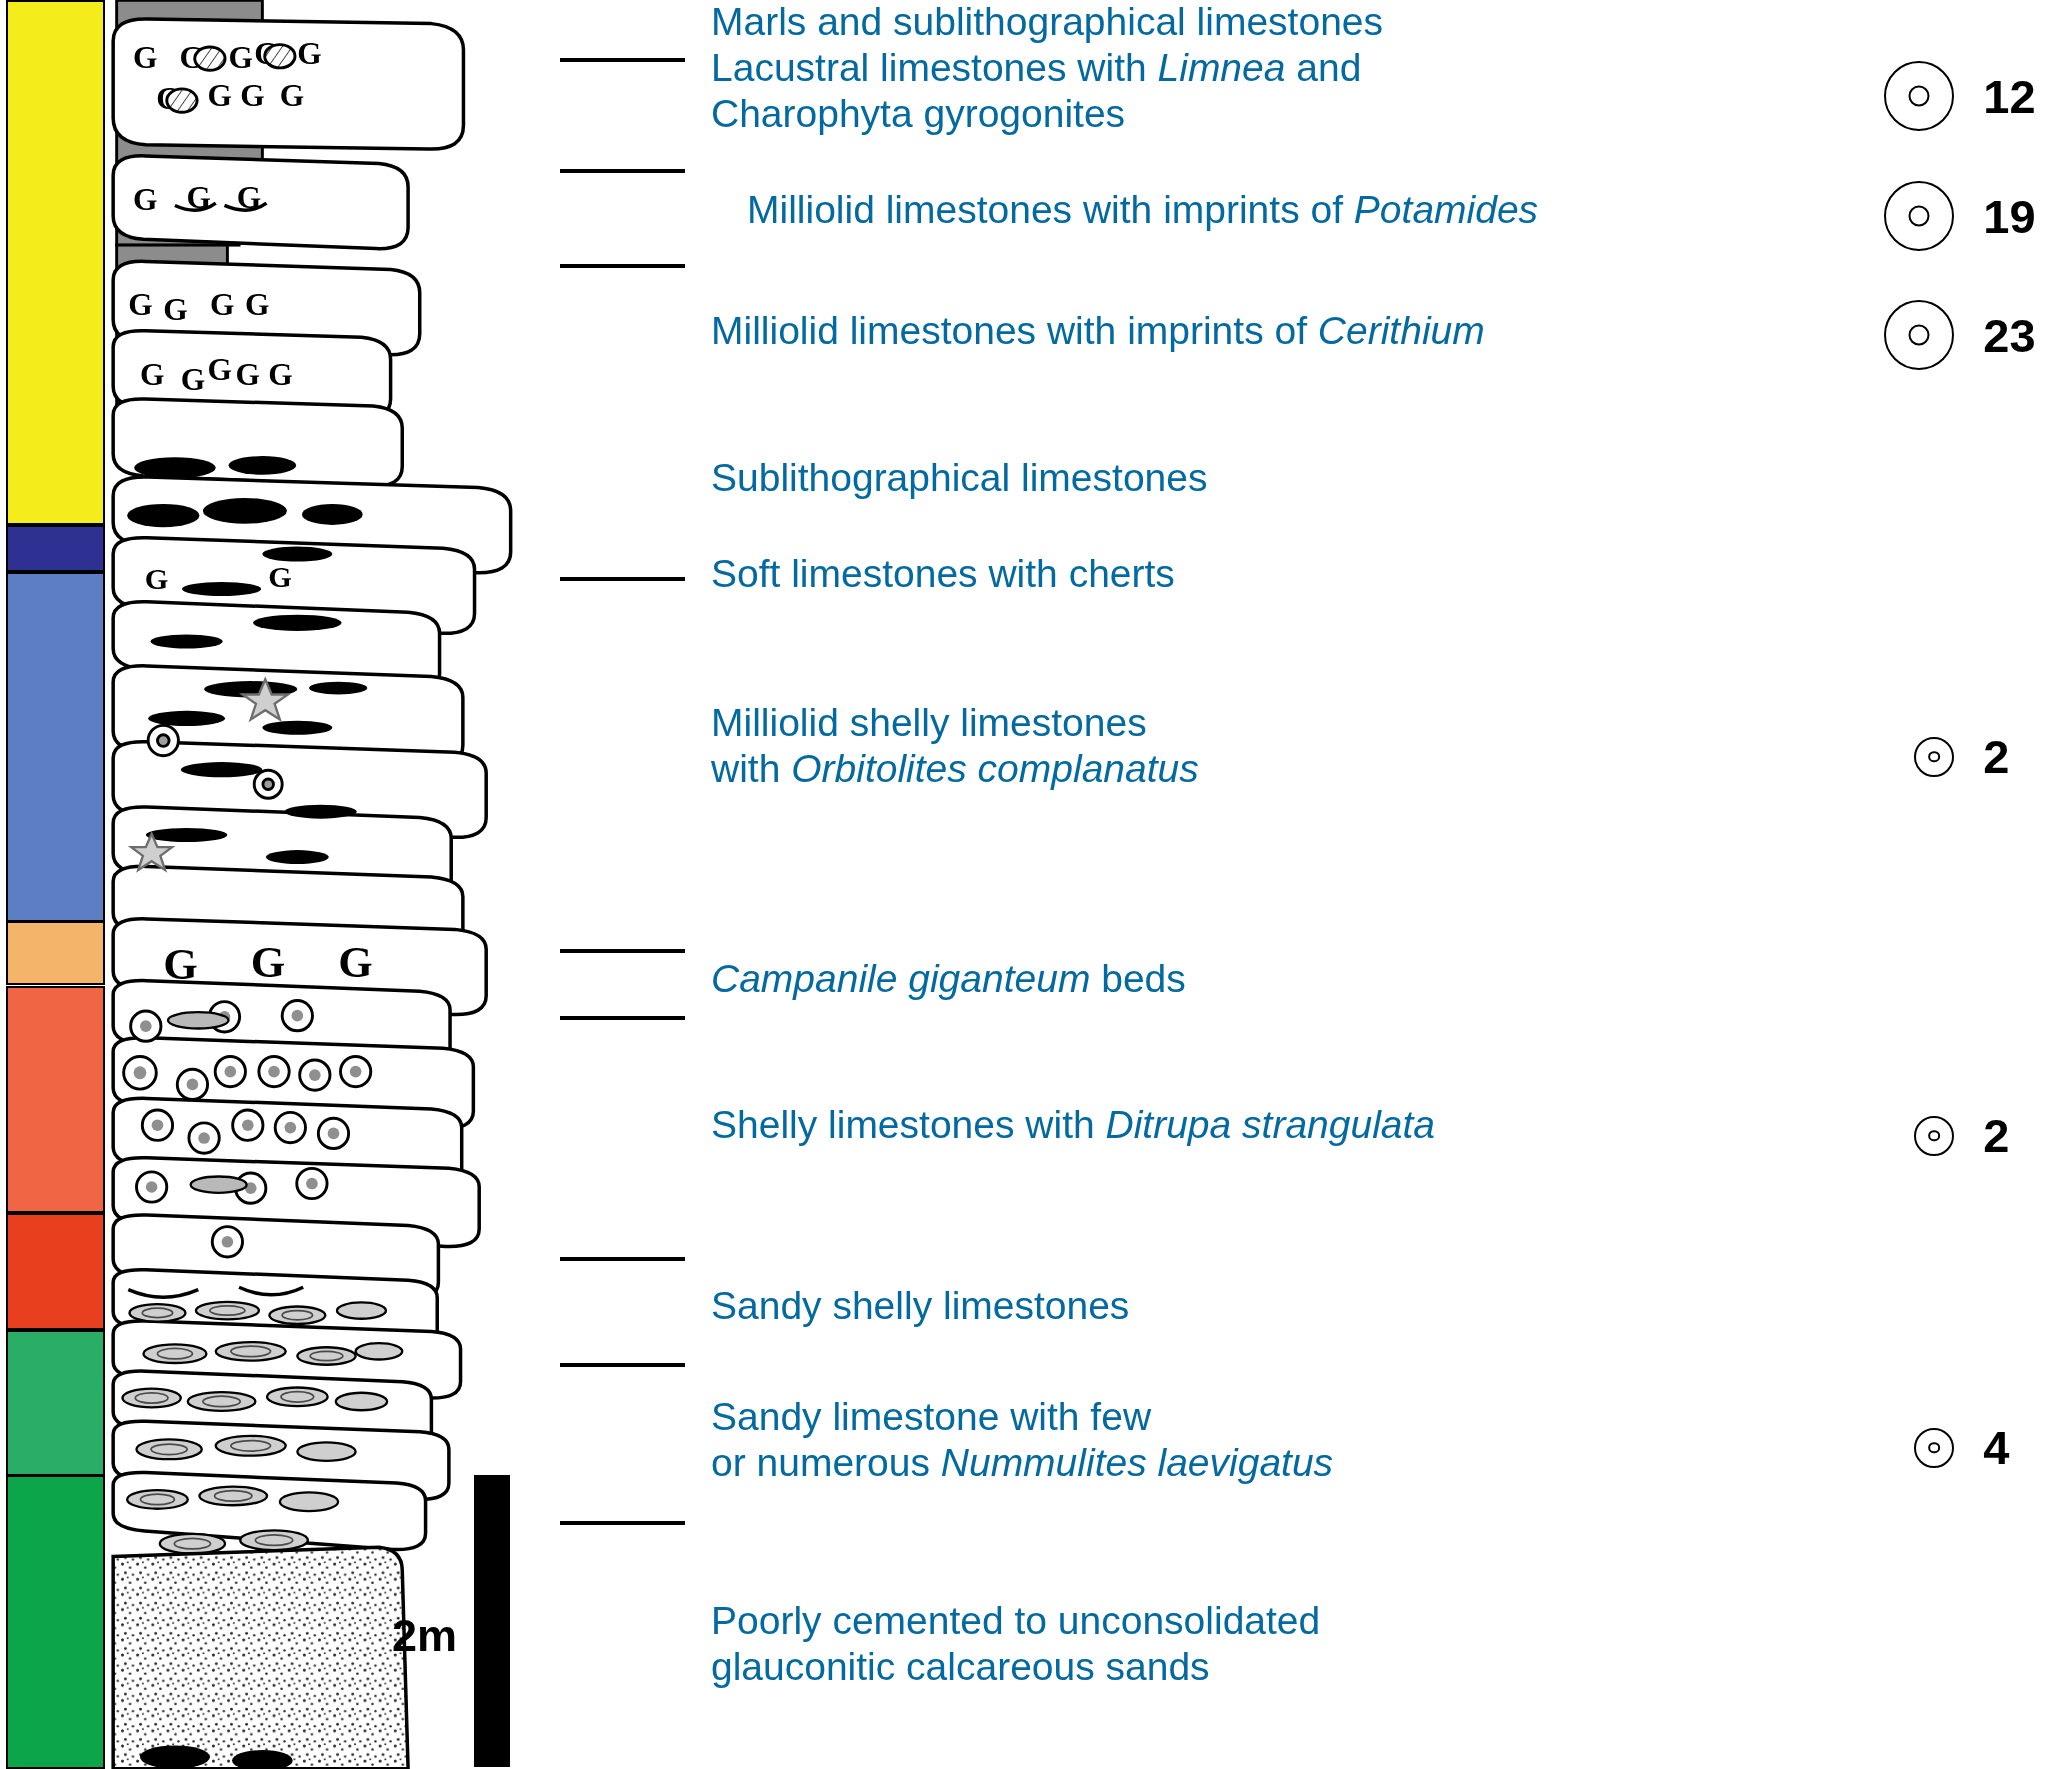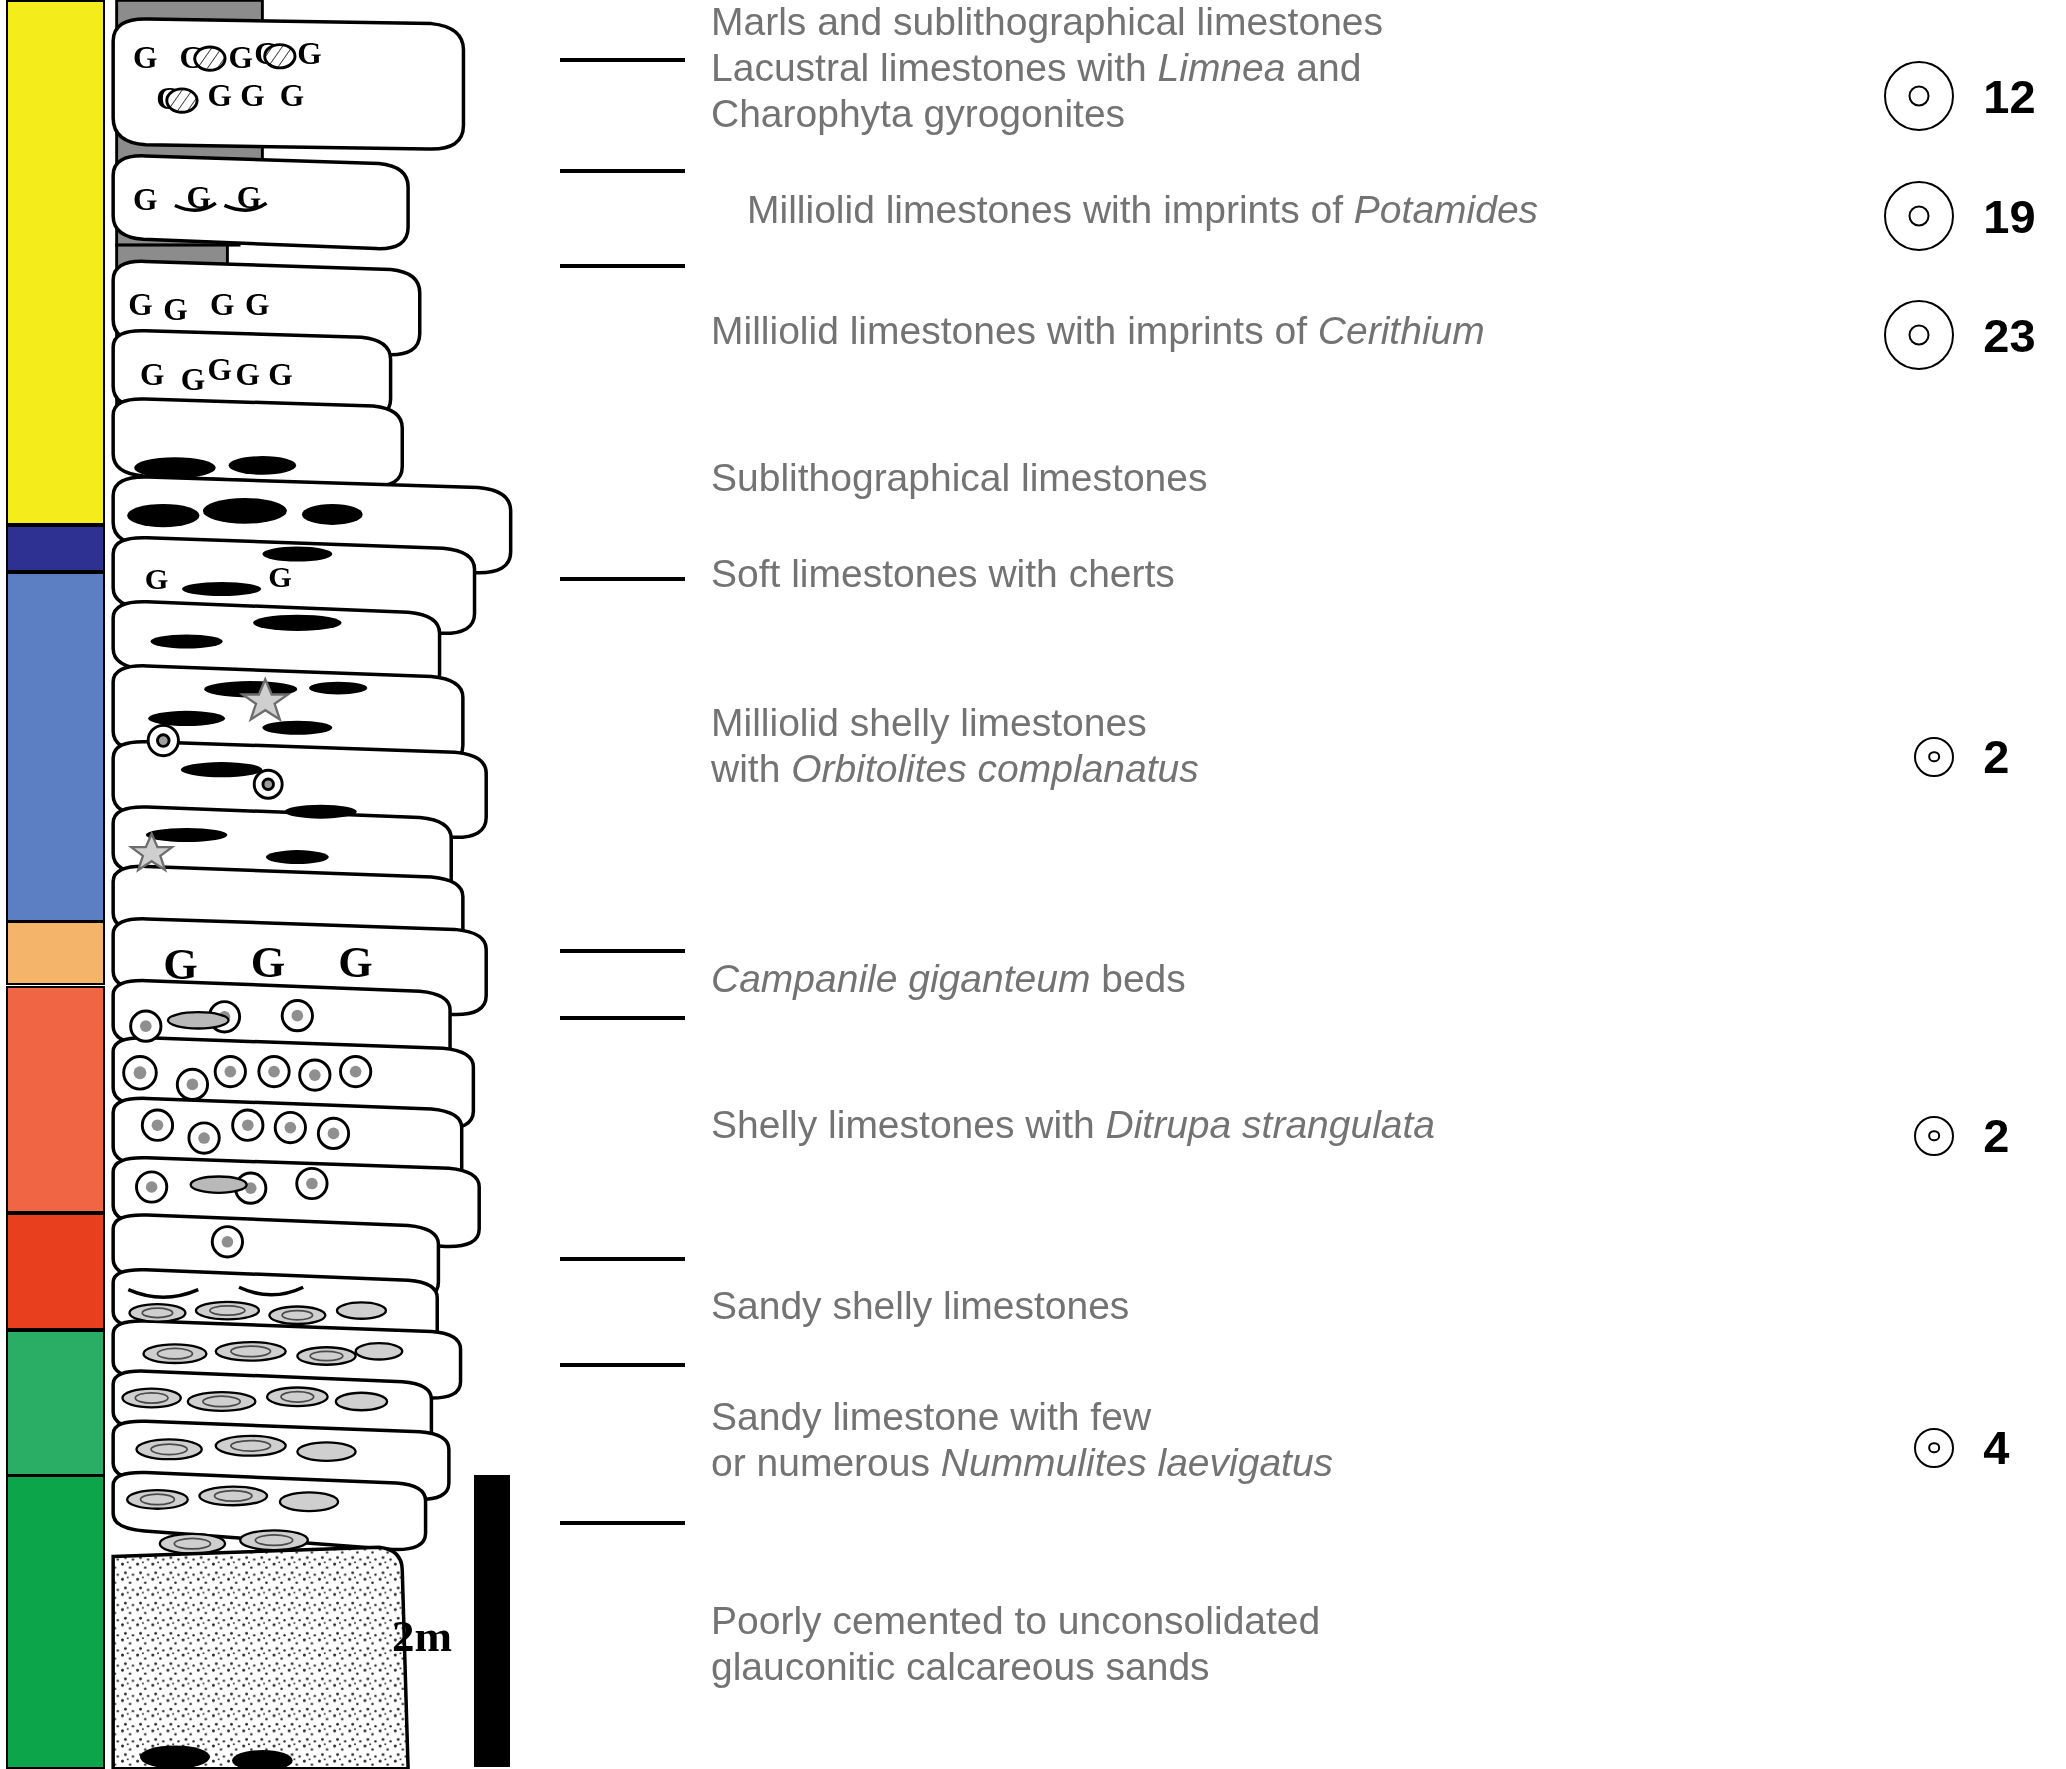--- a/index.html
+++ b/index.html
@@ -44,21 +44,21 @@
     position: absolute;
     height: 0;
     border-top: 4.7px solid #000;
   }
 
   
   .desc {
     position: absolute;
     font-size: 39px;
     line-height: 1.18;
-    color: #737373;
+    color: #0369a1;
     white-space: pre-line;
     font-family: "Liberation Sans", sans-serif;
   }
   .desc i { font-style: italic; }
 
   
   .sample {
     position: absolute;
     display: flex;
     align-items: center;
@@ -430,16 +430,16 @@
   </div>
 
   <div class="sample" style="left:1914px;top:1420px;">
     <div class="ring" style="width:40px;height:40px;">
       <div class="inner" style="width:11.7px;height:11.7px;"></div>
     </div>
     <span class="num">4</span>
   </div>
 
   <div class="scalebar" style="left:474px;top:1475px;width:36px;height:292px;"></div>
-  <div class="scalelabel" style="left:392px;top:1610px;font-family:Liberation Serif, serif;">2m</div>
+  <div class="scalelabel" style="left:392px;top:1610px;">2m</div>
 
 </div>
 
 
 </body></html>

